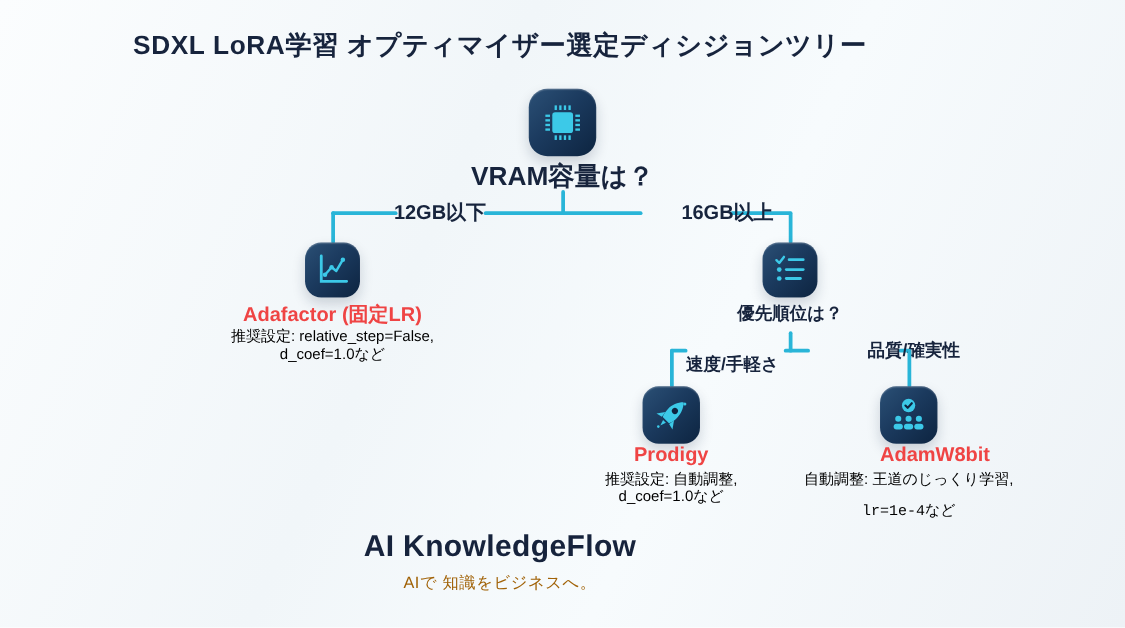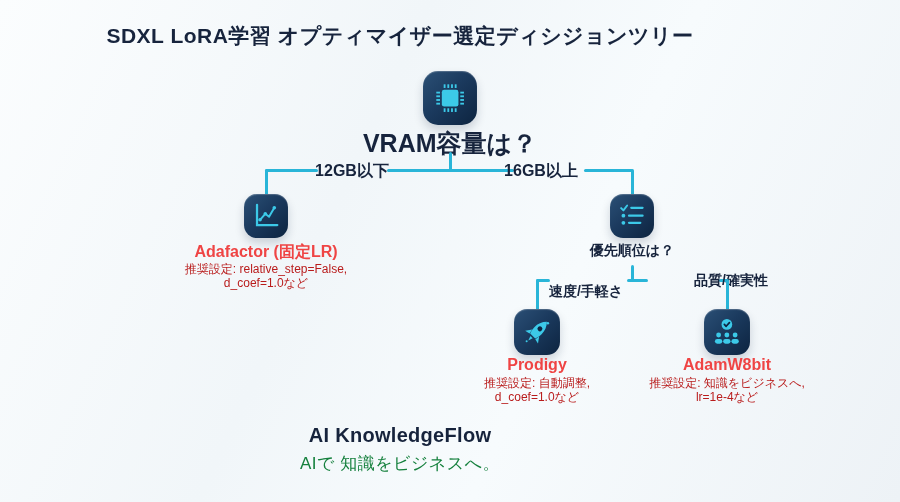--- a/index.html
+++ b/index.html
@@ -15,42 +15,42 @@
   }
   .tile{
     position:absolute;border-radius:13px;
     background:linear-gradient(135deg,#2b5076 0%,#1b3a5e 45%,#0d2440 100%);
     box-shadow:inset 0 1px 1px rgba(255,255,255,.22), 0 5px 10px rgba(15,35,60,.18);
     display:flex;align-items:center;justify-content:center;
   }
   .tile svg{width:82%;height:82%;}
   .q-label{
     position:absolute;transform:translateX(-50%);
-    font-size:25px;font-weight:bold;color:#17243d;white-space:nowrap;
+    font-size:21px;font-weight:bold;color:#17243d;white-space:nowrap;
   }
   .node-title{
     position:absolute;transform:translateX(-50%);
     font-size:16px;font-weight:bold;color:#ef4444;white-space:nowrap;
   }
   .node-note{
     position:absolute;transform:translateX(-50%);
-    font-size:12px;line-height:13.5px;color:#b91c1c;text-align:left;white-space:nowrap;
+    font-size:12px;line-height:13.5px;color:#000000;text-align:left;white-space:nowrap;
   }
   .branch-label{
     position:absolute;transform:translate(-50%,-50%);
     font-size:16px;font-weight:bold;color:#17243d;white-space:nowrap;
   }
   .branch-label.small{font-size:14px;}
   .hline,.vline{position:absolute;background:#29b5d8;border-radius:2px;}
   .hline{height:3px;}
   .vline{width:3px;}
   .footer{position:absolute;left:50%;transform:translateX(-50%);text-align:center;white-space:nowrap;}
-  .brand{font-size:20px;font-weight:bold;color:#16233c;letter-spacing:.3px;}
+  .brand{font-size:24px;font-weight:bold;color:#16233c;letter-spacing:.3px;}
   .byline{font-size:13.5px;color:#2a3750;letter-spacing:1.5px;margin-top:3px;}
-  .tagline{font-size:17px;color:#15803d;margin-top:5px;letter-spacing:.5px;}
+  .tagline{font-size:13px;color:#a16207;margin-top:5px;letter-spacing:.5px;}
 </style>
 </head>
 <body>
 
 <div class="canvas">
 
   <div class="page-title">SDXL LoRA学習 オプティマイザー選定ディシジョンツリー</div>
 
   <div class="tile" style="left:423px;top:71px;width:54px;height:54px;border-radius:15px;">
     <svg viewBox="0 0 48 48">
@@ -75,21 +75,21 @@
       </g>
     </svg>
   </div>
   <div class="q-label" style="left:450px;top:127px;">VRAM容量は？</div>
 
   <div class="vline" style="left:448.5px;top:152px;height:19px;"></div>
   <div class="hline" style="left:265px;top:169px;width:53px;"></div>
   <div class="hline" style="left:387px;top:169px;width:127px;"></div>
   <div class="hline" style="left:584px;top:169px;width:49px;"></div>
   <div class="branch-label" style="left:352px;top:171px;">12GB以下</div>
-  <div class="branch-label" style="left:541px;top:171px;">16GB以上</div>
+  <div class="branch-label" style="left:582px;top:171px;">16GB以上</div>
   <div class="vline" style="left:264.5px;top:169px;height:26px;"></div>
   <div class="vline" style="left:630.5px;top:169px;height:26px;"></div>
 
   <div class="tile" style="left:244px;top:194px;width:44px;height:44px;">
     <svg viewBox="0 0 48 48">
       <path d="M12 9 V36 H39" stroke="#3cc9e8" stroke-width="3" fill="none" stroke-linecap="round"></path>
       <path d="M16 29 L23 21 L28 25 L35 13" stroke="#3cc9e8" stroke-width="2.6" fill="none" stroke-linecap="round" stroke-linejoin="round"></path>
       <circle cx="16" cy="29" r="2.4" fill="#3cc9e8"></circle>
       <circle cx="23" cy="21" r="2.4" fill="#3cc9e8"></circle>
       <circle cx="35" cy="13" r="2.4" fill="#3cc9e8"></circle>
@@ -144,22 +144,22 @@
         <circle cx="13.5" cy="28" r="3.1"></circle>
         <circle cx="24" cy="28" r="3.1"></circle>
         <circle cx="34.5" cy="28" r="3.1"></circle>
         <rect x="8.8" y="33" width="9.4" height="6" rx="3"></rect>
         <rect x="19.3" y="33" width="9.4" height="6" rx="3"></rect>
         <rect x="29.8" y="33" width="9.4" height="6" rx="3"></rect>
       </g>
       <path d="M20.8 14.6 l2.3 2.3 l4.2 -4.7" stroke="#0e2441" stroke-width="2.2" fill="none" stroke-linecap="round" stroke-linejoin="round"></path>
     </svg>
   </div>
-  <div class="node-title" style="left:727px;top:356px;">AdamW8bit</div>
-  <div class="node-note" style="left:727px;top:377px;">推奨設定: 知識をビジネスへ,</div>
-  <div class="node-note" style="left:727px;top:391px;">lr=1e-4など</div>
+  <div class="node-title" style="left:748px;top:356px;">AdamW8bit</div>
+  <div class="node-note" style="left:727px;top:377px;">自動調整: 王道のじっくり学習,</div>
+  <div class="node-note" style="left:727px;top:403px;font-family:Liberation Mono, monospace;">lr=1e-4など</div>
 
   <div class="footer" style="top:424px;">
     <div class="brand">AI KnowledgeFlow</div>
     <div class="tagline">AIで 知識をビジネスへ。</div>
   </div>
 
 </div>
 
 </body></html>

